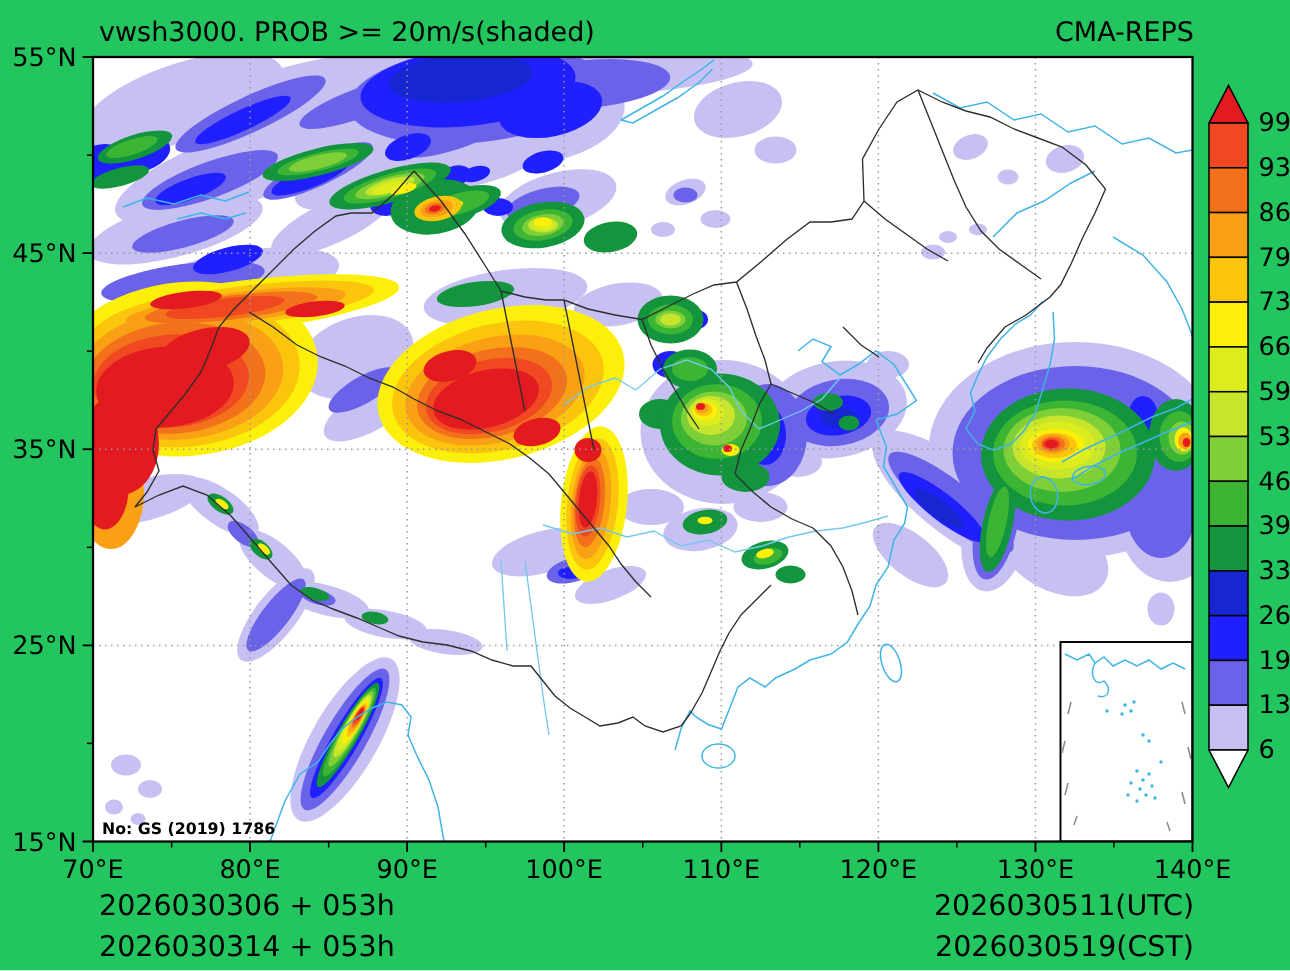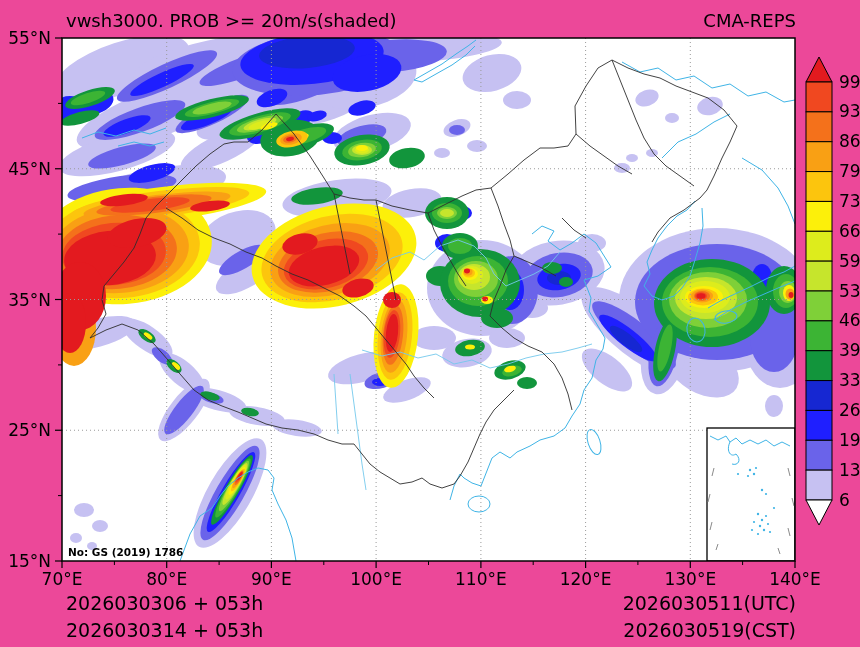--- a/index.html
+++ b/index.html
@@ -1,16 +1,16 @@
 <!DOCTYPE html>
 <html><head>
 <meta charset="utf-8">
 <style>
   html,body{margin:0;padding:0;background:#fff;}
-  .page{position:relative;width:860px;height:647px;background:#ec4899;overflow:hidden;
+  .page{position:relative;width:860px;height:647px;background:#22c55e;overflow:hidden;
         font-family:"DejaVu Sans", sans-serif;}
   svg text{font-family:"DejaVu Sans", sans-serif;fill:#000;}
 </style>
 </head>
 <body>
 
 <div class="page">
 <svg width="860" height="647" viewBox="0 0 860 647">
 
   <text x="66" y="27" font-size="18">vwsh3000. PROB &gt;= 20m/s(shaded)</text>

